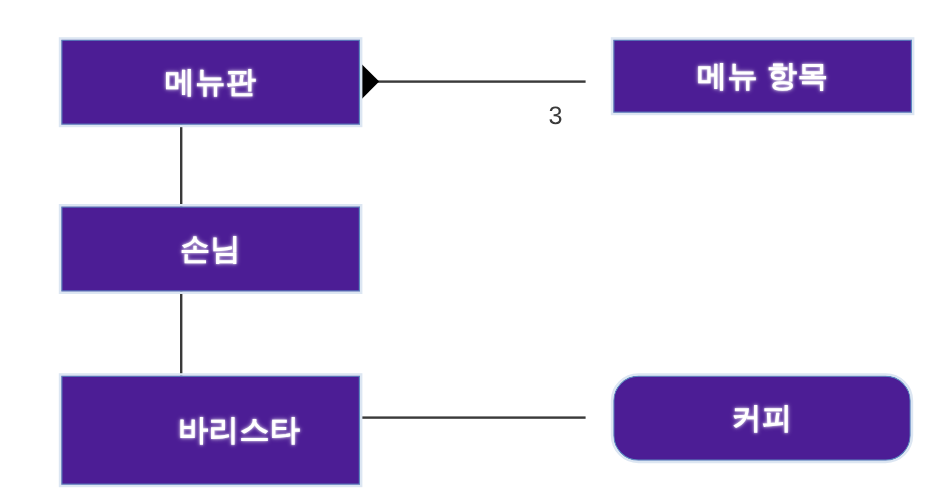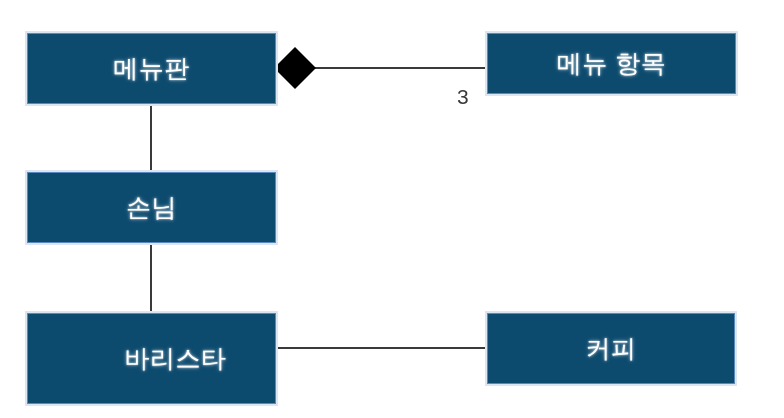--- a/index.html
+++ b/index.html
@@ -16,42 +16,43 @@
     width: 784px;
     height: 418px;
     background: #ffffff;
     overflow: hidden;
   }
 
   
   .uml-box {
     position: absolute;
     box-sizing: border-box;
-    background: #0c4a6e;
+    background: #4c1d95;
     border: 1px solid #5B87BF;
     outline: 2px solid #DCE6F2;
     outline-offset: 0px;
     display: flex;
     align-items: center;
     justify-content: center;
     color: #ffffff;
-    font-weight: normal;
+    font-weight: bold;
     font-size: 25px;
     letter-spacing: 0.5px;
     text-shadow:
        0 0 2px rgba(255,255,255,0.85),
        0 0 4px rgba(255,255,255,0.55);
     user-select: none;
+    margin-left: 24px;
   }
 
   .box-menu-board   { left: 27px;  top: 33px;  width: 249px; height: 71px; }
   .box-menu-item    { left: 487px; top: 33px;  width: 249px; height: 61px; }
   .box-customer     { left: 27px;  top: 172px; width: 249px; height: 71px; }
   .box-barista      { left: 27px;  top: 313px; width: 249px; height: 91px; padding-left: 48px; }
-  .box-coffee       { left: 487px; top: 313px; width: 248px; height: 71px; }
+  .box-coffee       { left: 487px; top: 313px; width: 248px; height: 71px; border-radius: 21px; }
 
   
   .conn {
     position: absolute;
     background: #3A3A3A;
   }
   .conn-h { height: 2px; }
   .conn-v { width: 2px; }
 
   

